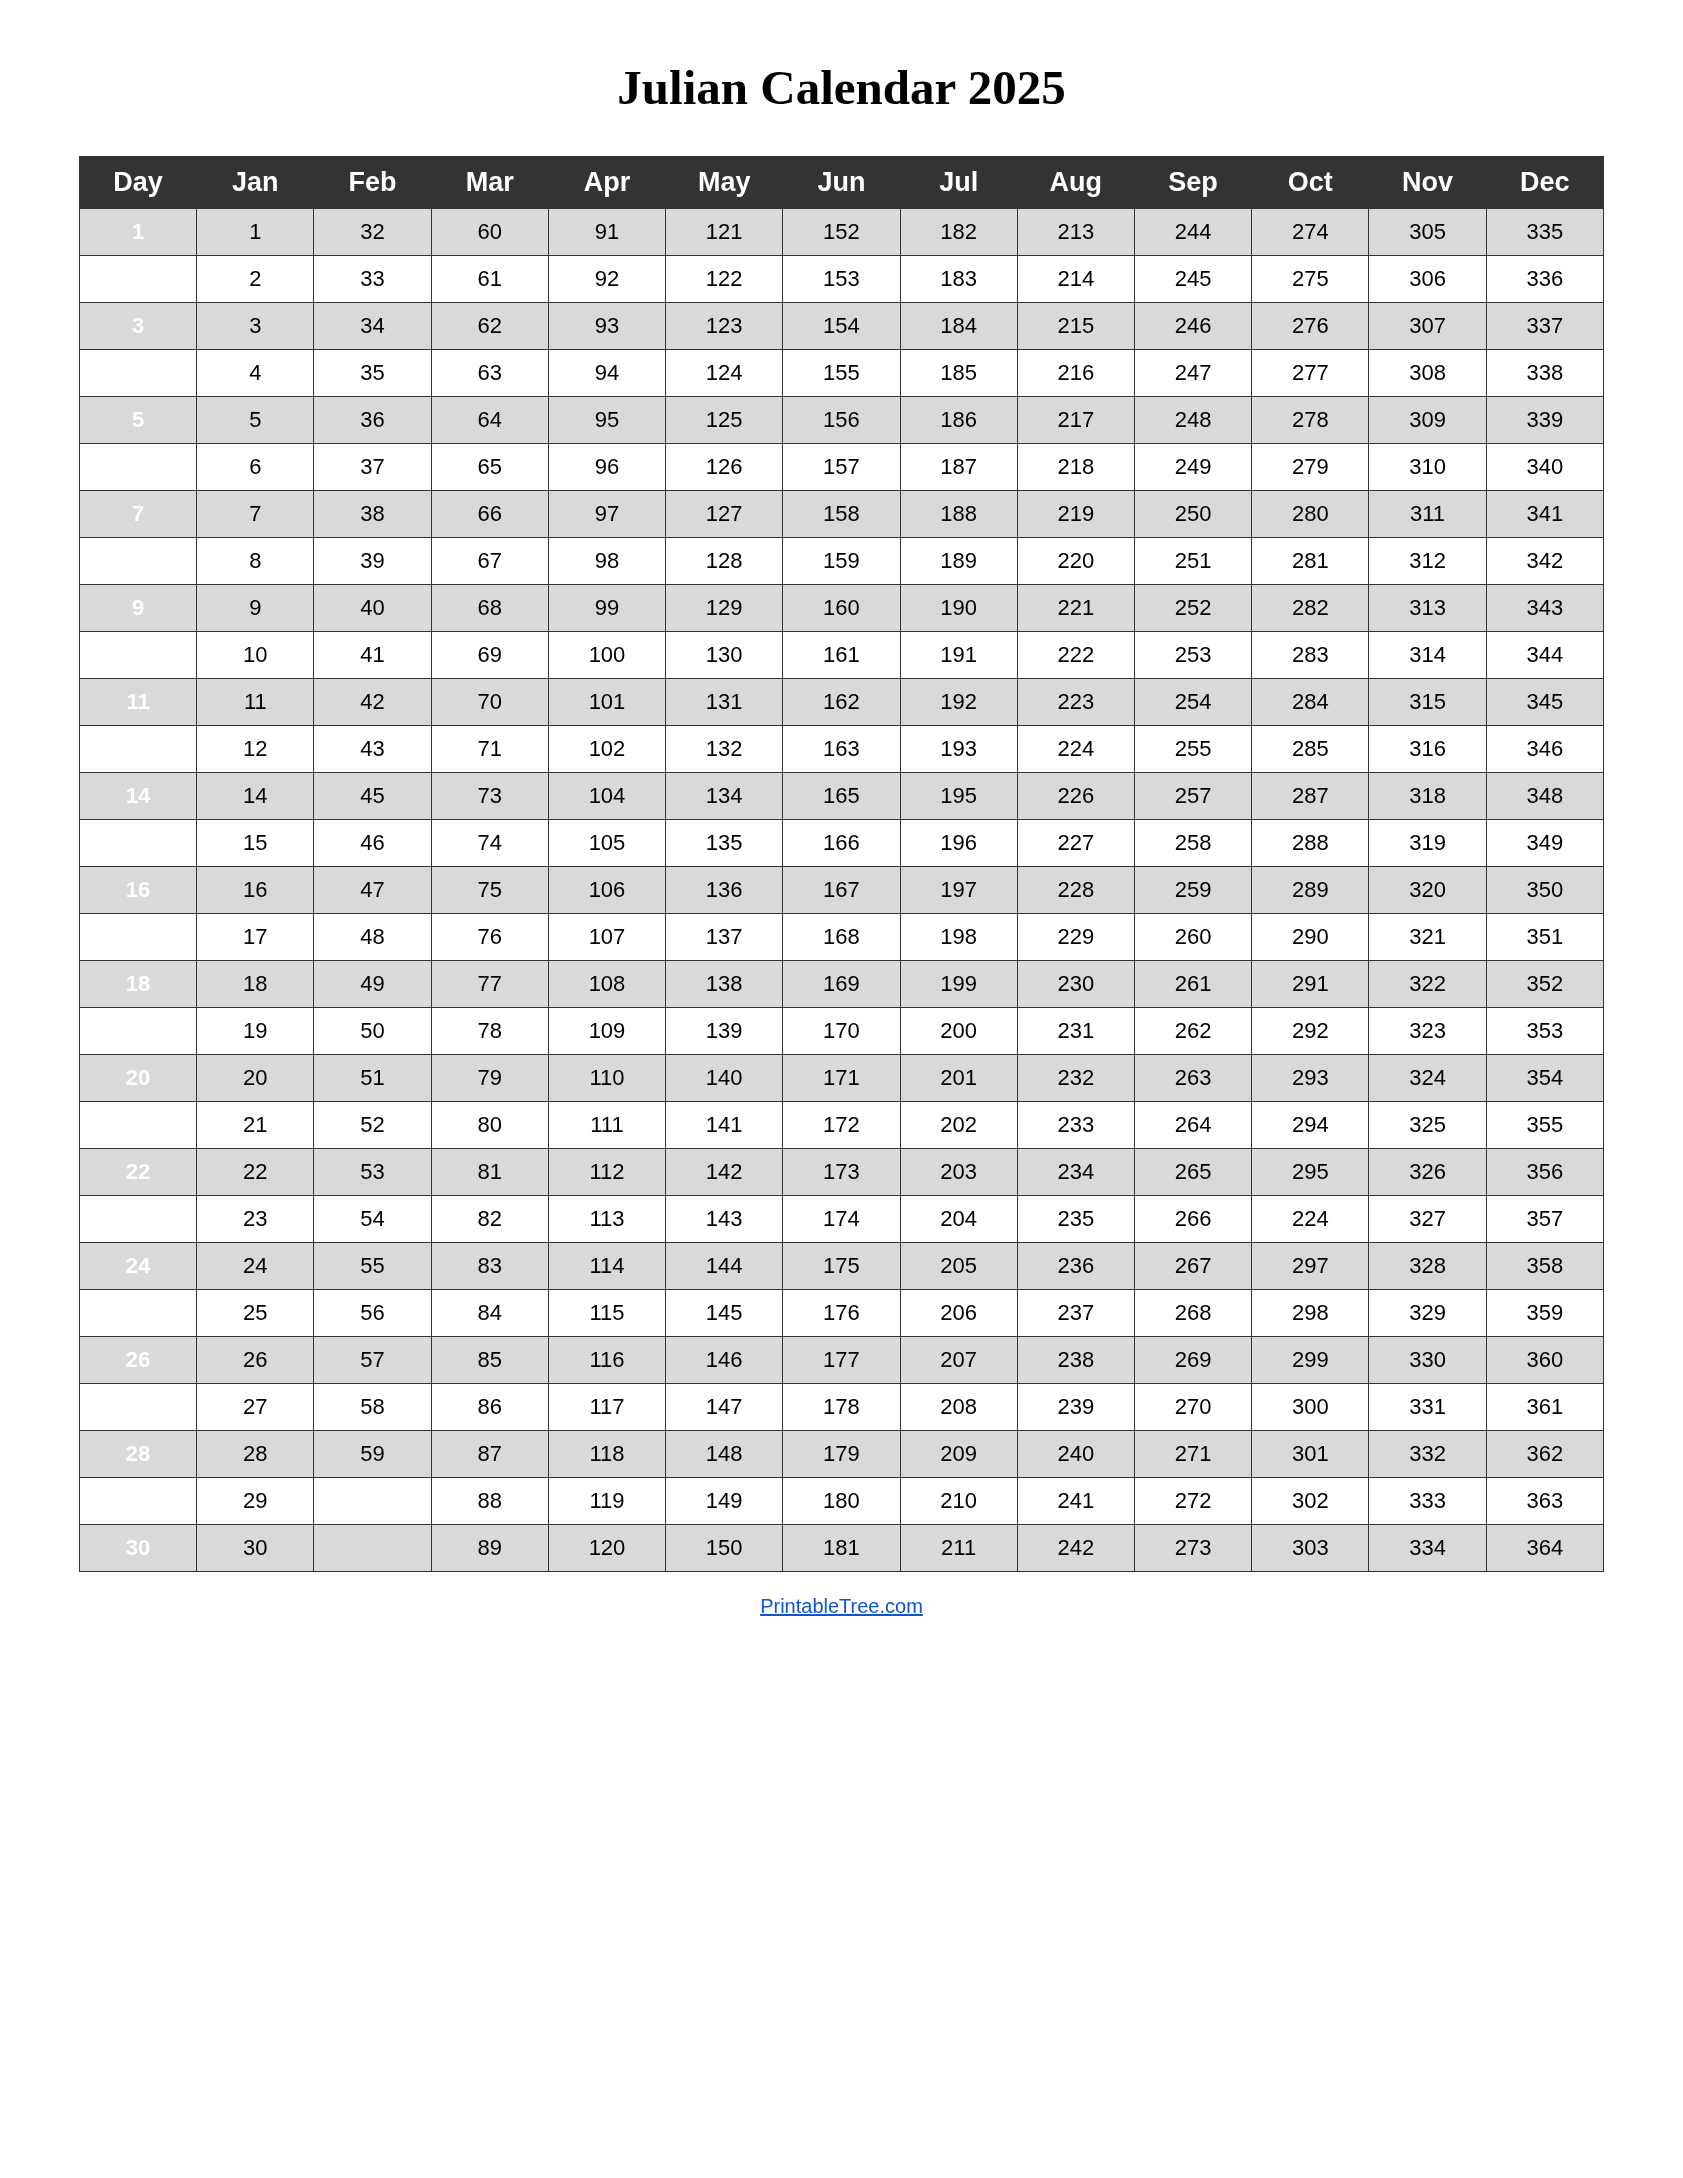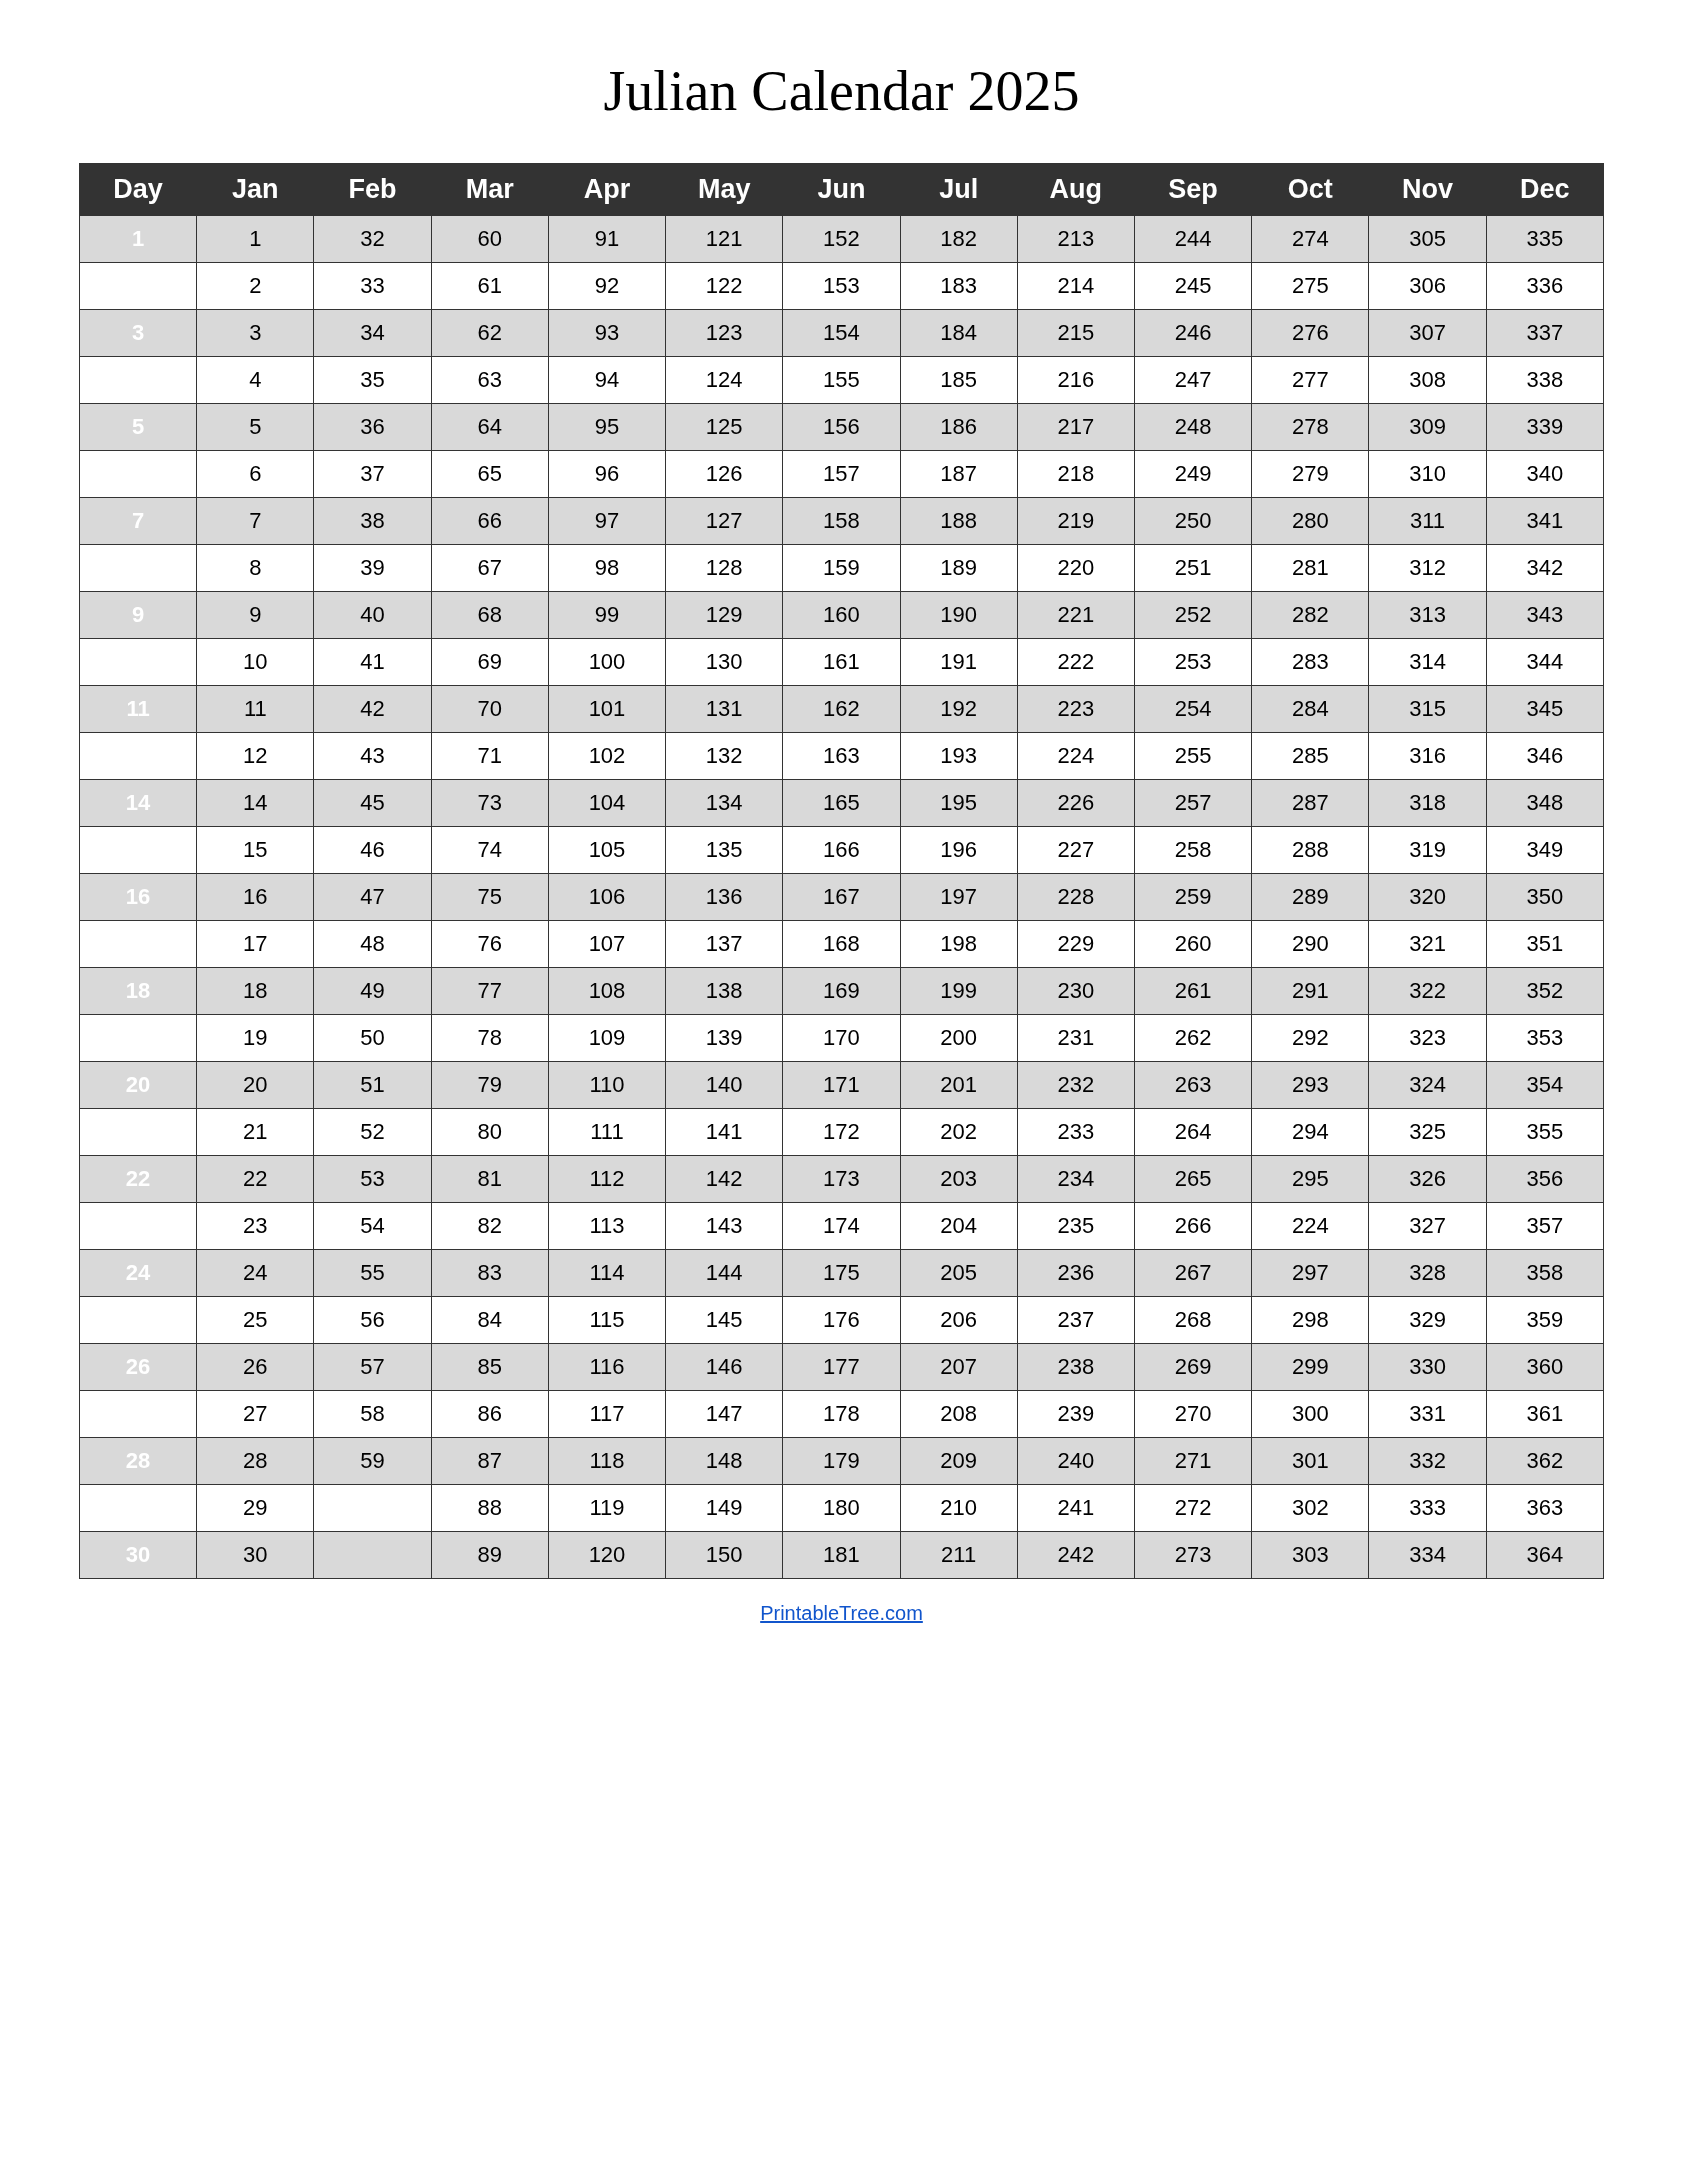--- a/index.html
+++ b/index.html
@@ -7,22 +7,22 @@
       background: #ffffff;
       font-family: Arial, sans-serif;
       display: flex;
       flex-direction: column;
       align-items: center;
       padding: 59px 40px 40px;
       min-height: 2178px;
       width: 1683px;
     }
     h1 {
-      font-size: 56px;
-      font-weight: normal;
+      font-size: 49px;
+      font-weight: bold;
       font-family: Georgia, serif;
       margin-bottom: 40px;
       color: #000;
     }
     table {
       border-collapse: collapse;
       width: 1525px;
     }
     th, td {
       border: 1.5px solid #333;

